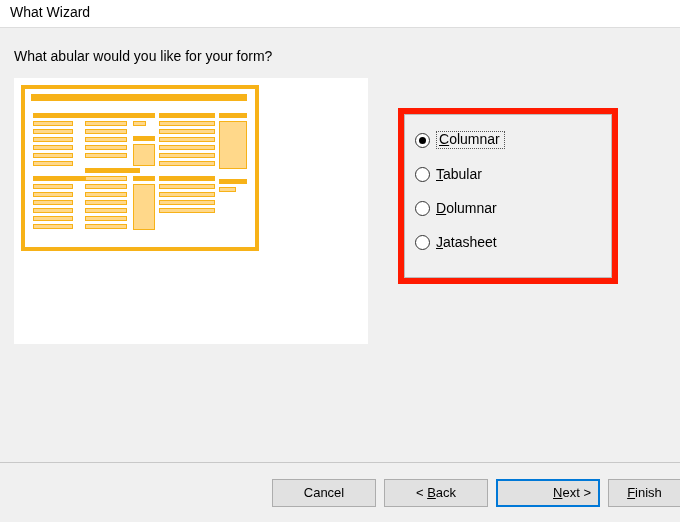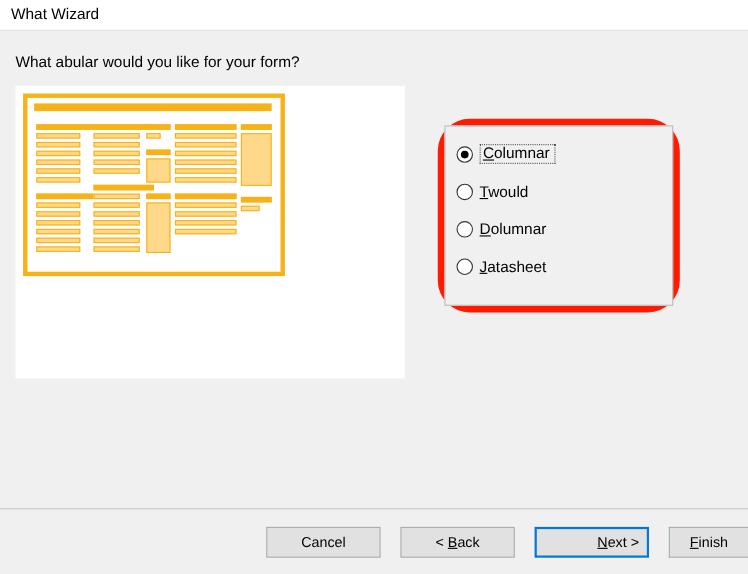--- a/index.html
+++ b/index.html
@@ -74,21 +74,20 @@
       border: 1px solid #f7b218;
     }
 
     
     .options-wrap {
       margin-top: 30px;
       padding: 6px;
       background: #ff1a00;
       width: 220px;
       height: 176px;
-      border-radius: 29px;
     }
     .options {
       width: 100%; height: 100%;
       background: #f0f0f0;
       border: 1px solid #bcbcbc;
       padding: 12px 10px 10px 10px;
     }
     .opt {
       display: flex;
       align-items: center;
@@ -125,21 +124,21 @@
       position: absolute;
       left: 0; right: 0;
       bottom: 0;
       height: 60px;
       border-top: 1px solid #c8c8c8;
       background: #f0f0f0;
       display: flex;
       justify-content: flex-end;
       align-items: center;
       padding-right: 0;
-      gap: 18px;
+      gap: 8px;
     }
     .btn {
       width: 104px;
       height: 28px;
       background: #e1e1e1;
       border: 1px solid #adadad;
       font-size: 13px;
       font-family: inherit;
       cursor: pointer;
       text-align: center;
@@ -244,21 +243,21 @@
     <div class="options-wrap">
       <div class="options">
 
         <label class="opt focus">
           <span class="radio checked"></span>
           <span class="opt-label"><span></span><span class="ul">C</span><span>olumnar</span></span>
         </label>
 
         <label class="opt">
           <span class="radio"></span>
-          <span class="opt-label"><span></span><span class="ul">T</span><span>would</span></span>
+          <span class="opt-label"><span></span><span class="ul">T</span><span>abular</span></span>
         </label>
 
         <label class="opt">
           <span class="radio"></span>
           <span class="opt-label"><span></span><span class="ul">D</span><span>olumnar</span></span>
         </label>
 
         <label class="opt">
           <span class="radio"></span>
           <span class="opt-label"><span></span><span class="ul">J</span><span>atasheet</span></span>

